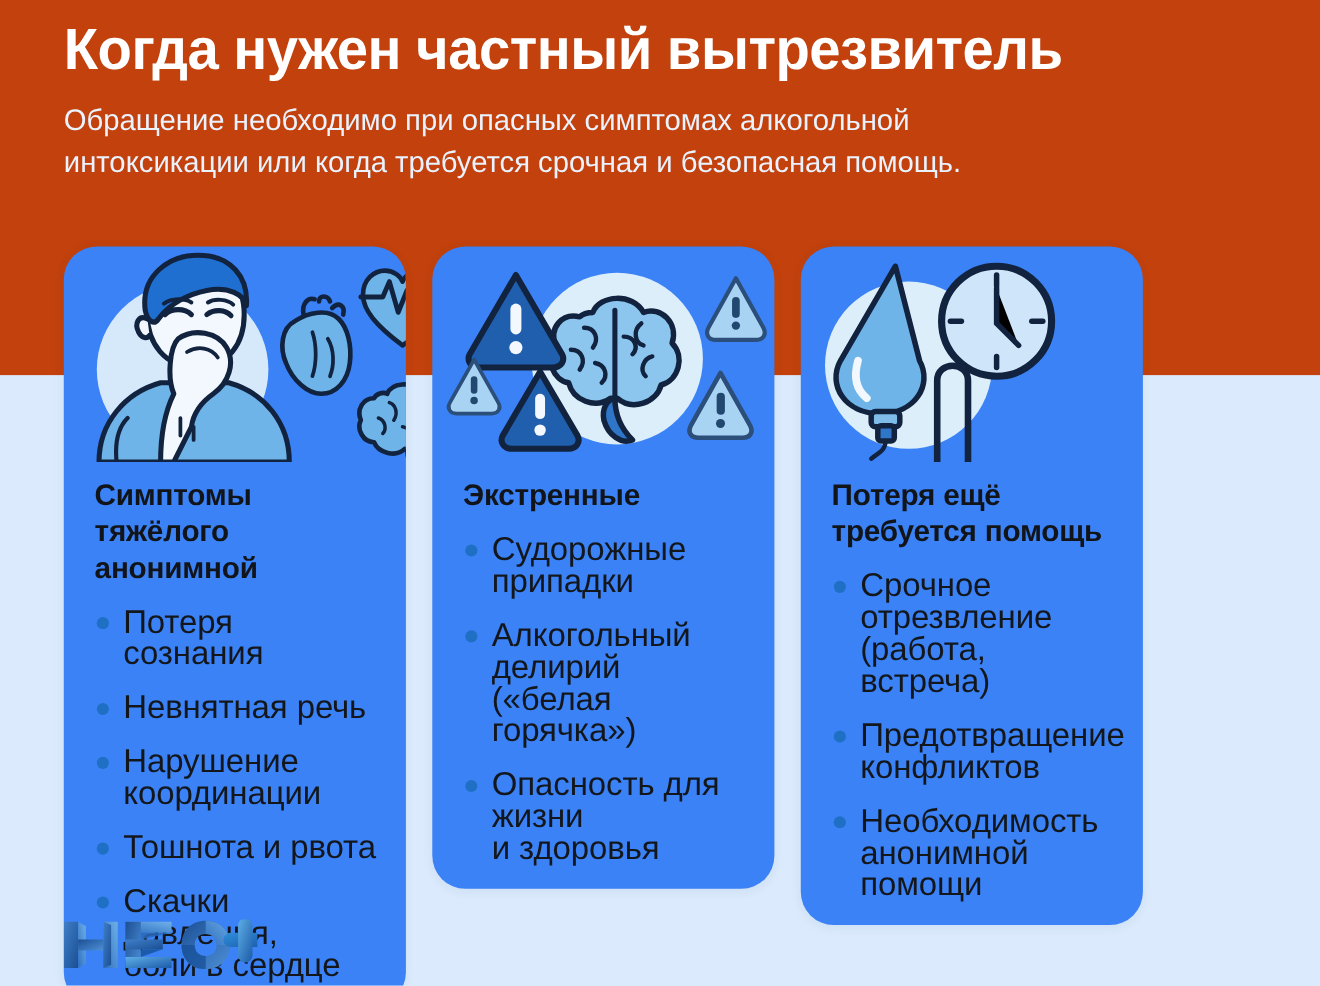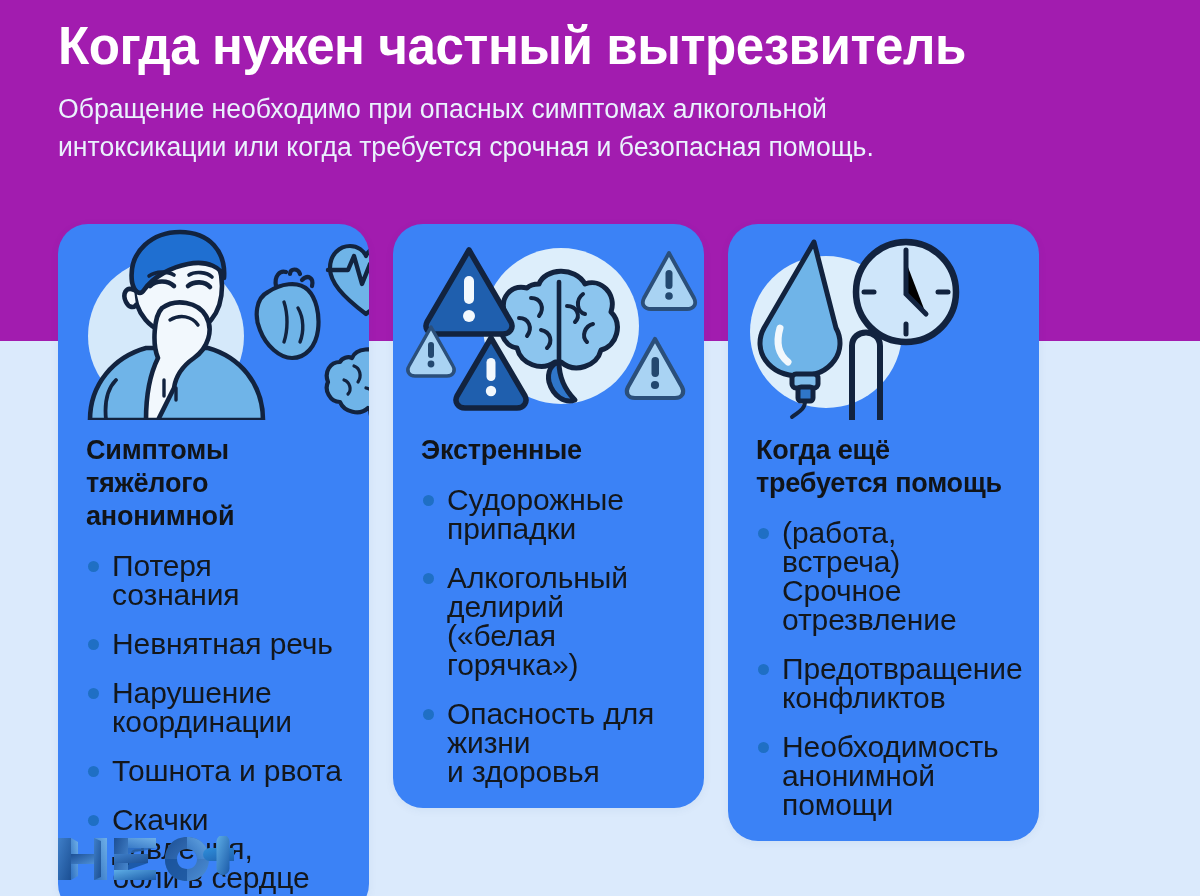--- a/index.html
+++ b/index.html
@@ -19,21 +19,21 @@
     width: 1200px;
     height: 896px;
     background: #dbeafc;
   }
   
   .header-band {
     position: absolute;
     left: 0; top: 0;
     width: 1200px;
     height: 341px;
-    background: #a21caf;
+    background: #c2410c;
   }
   .header-inner {
     position: absolute;
     left: 58px;
     top: 16px;
     width: 1090px;
   }
   .poster-title {
     color: #ffffff;
     font-size: 53px;
@@ -308,25 +308,25 @@
             </g>
           </g>
 
           <g stroke="#12233f" stroke-width="6" stroke-linecap="round" fill="none">
             <path d="M124 196 L124 122 C124 104 152 104 152 122 L152 196"></path>
           </g>
         </svg>
       </div>
       <div class="card-body">
         <h2 class="card-title">
-          <span class="line">Когда ещё</span>
+          <span class="line">Потеря ещё</span>
           <span class="line">требуется помощь</span>
         </h2>
         <ul class="bullets">
-          <li><span class="dot"></span><span class="txt"><span class="line">(работа, встреча)</span><span class="line">Срочное отрезвление</span></span></li>
+          <li><span class="dot"></span><span class="txt"><span class="line">Срочное отрезвление</span><span class="line">(работа, встреча)</span></span></li>
           <li><span class="dot"></span><span class="txt"><span class="line">Предотвращение</span><span class="line">конфликтов</span></span></li>
           <li><span class="dot"></span><span class="txt"><span class="line">Необходимость</span><span class="line">анонимной помощи</span></span></li>
         </ul>
       </div>
     </div>
 
   </div>
 
   <div class="logo">
     <svg width="176" height="46" viewBox="0 0 176 46" xmlns="http://www.w3.org/2000/svg">

